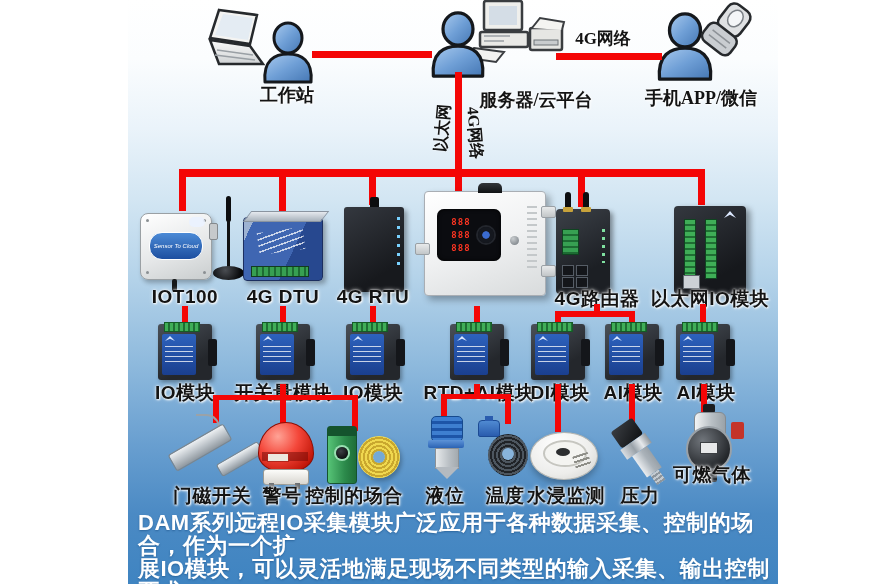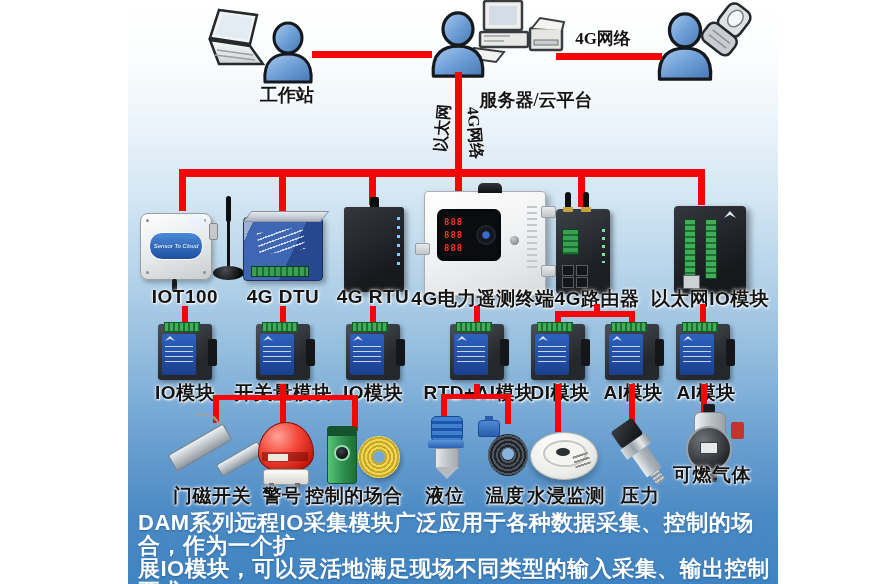--- a/index.html
+++ b/index.html
@@ -66,21 +66,21 @@
   .rtu-model{position:absolute;left:0;top:22px;width:100%;text-align:center;color:#fff;
      font-weight:bold;font-size:10px;letter-spacing:1px;}
   .rtu-logo{position:absolute;left:13px;top:5px;width:12px;height:7px;
      background:#dce8ff;clip-path:polygon(0 100%,50% 0,100% 100%,50% 55%);}
   .rtu-leds{position:absolute;right:4px;top:10px;width:3px;height:52px;
      background:repeating-linear-gradient(180deg,#79d2ff 0 3px,transparent 3px 9px);}
   .rtu-text{position:absolute;left:3px;top:38px;width:32px;height:26px;
      background:repeating-linear-gradient(180deg,rgba(255,255,255,.7) 0 1px,transparent 1px 5px);opacity:.8;}
   .pdu{position:absolute;left:424px;top:191px;width:120px;height:103px;border-radius:4px;
      background:linear-gradient(160deg,#ffffff,#f0f1f2 50%,#d8dbdc);border:1px solid #a9aeb4;
-     box-shadow:4px 4px 7px rgba(0,0,0,.3);}
+     box-shadow:4px 4px 7px rgba(0,0,0,.3);text-align:center;}
   .pdu-knob{position:absolute;left:53px;top:-9px;width:24px;height:10px;border-radius:5px 5px 0 0;
      background:linear-gradient(#33363a,#101214);}
   .pdu-scr{position:absolute;left:12px;top:17px;width:64px;height:52px;border-radius:7px;
      background:#0b0c10;box-shadow:inset 0 0 4px #000;}
   .pdu-dig{position:absolute;left:7px;top:7px;width:34px;height:38px;color:#ff3522;
      font-family:"DejaVu Sans Mono",monospace;font-size:9px;line-height:13px;font-weight:bold;letter-spacing:1px;}
   .pdu-keys{position:absolute;right:7px;top:18px;width:16px;height:16px;border-radius:50%;
      background:radial-gradient(circle,#3a6bd0 30%,#15181f 36%);box-shadow:0 0 0 2px #23262d;}
   .pdu-vent{position:absolute;right:8px;top:14px;width:10px;height:64px;
      background:repeating-linear-gradient(180deg,#c4c8ca 0 2px,transparent 2px 6px);}
@@ -235,20 +235,21 @@
     <path d="M5 60 C3 38 15 32 28 32 C41 32 53 38 51 60 Z" fill="url(#pg)" stroke="#15181c" stroke-width="3" stroke-linejoin="round"></path>
   </svg>
   <svg style="left:700px;top:2px" width="58" height="56" viewBox="0 0 58 56">
     <g transform="rotate(38 29 28)">
       <rect x="14" y="2" width="26" height="30" rx="8" fill="#dfe1e3" stroke="#26292c" stroke-width="2.5"></rect>
       <ellipse cx="27" cy="15" rx="7" ry="9" fill="#f4f6f8" stroke="#7b8086" stroke-width="1.5"></ellipse>
       <rect x="10" y="30" width="34" height="22" rx="7" fill="#c9cdd1" stroke="#26292c" stroke-width="2.5"></rect>
       <path d="M16 38 L38 38 M16 44 L38 44" stroke="#8d9297" stroke-width="1.5"></path>
     </g>
   </svg>
+  <div class="lbl lbl-top" style="left:701px;top:86px">手机APP/微信</div>
 
   <div class="rl" style="left:312px;top:51px;width:120px;height:7px"></div>
   <div class="rl" style="left:556px;top:53px;width:106px;height:7px"></div>
   <div class="lbl lbl-net" style="left:603px;top:27px">4G网络</div>
 
   <div class="rl" style="left:455px;top:72px;width:7px;height:126px"></div>
   <div class="vlabel" style="left:443px;top:128px;transform:translate(-50%,-50%) rotate(-85deg)">以太网</div>
   <div class="vlabel" style="left:474px;top:133px;transform:translate(-50%,-50%) rotate(85deg)">4G网络</div>
 
   <div class="rl" style="left:179px;top:169px;width:526px;height:8px"></div>
@@ -303,21 +304,20 @@
   <div class="eio">
     <div class="eio-logo"></div>
     <div class="eio-g" style="left:10px"></div>
     <div class="eio-g" style="left:31px"></div>
     <div class="eio-rj"></div>
   </div>
 
   <div class="lbl lbl-dev" style="left:185px;top:286px">IOT100</div>
   <div class="lbl lbl-dev" style="left:283px;top:286px">4G DTU</div>
   <div class="lbl lbl-dev" style="left:373px;top:286px">4G RTU</div>
-  <div class="lbl lbl-dev" style="left:483px;top:286px">4G电力遥测终端</div>
   <div class="lbl lbl-dev" style="left:597px;top:286px">4G路由器</div>
   <div class="lbl lbl-dev" style="left:710px;top:286px">以太网IO模块</div>
 
   <div class="rl" style="left:182px;top:306px;width:6px;height:20px"></div>
   <div class="rl" style="left:280px;top:306px;width:6px;height:20px"></div>
   <div class="rl" style="left:370px;top:306px;width:6px;height:20px"></div>
   <div class="rl" style="left:474px;top:306px;width:6px;height:20px"></div>
   <div class="rl" style="left:594px;top:304px;width:6px;height:10px"></div>
   <div class="rl" style="left:555px;top:311px;width:80px;height:6px"></div>
   <div class="rl" style="left:555px;top:311px;width:6px;height:16px"></div>

